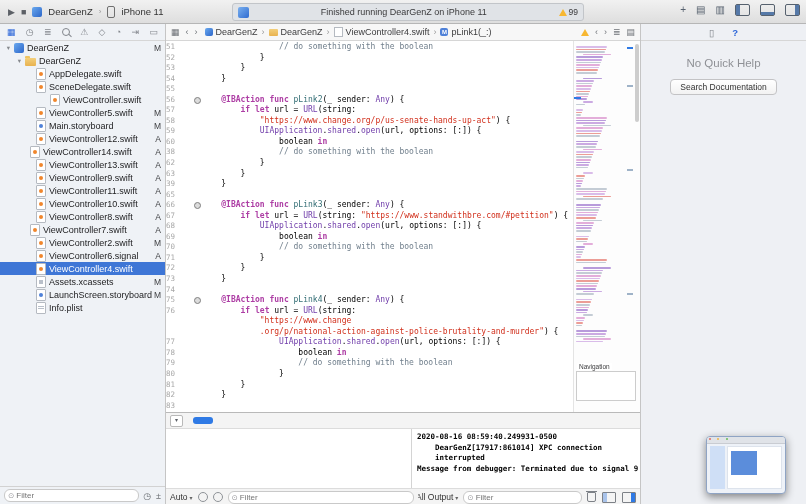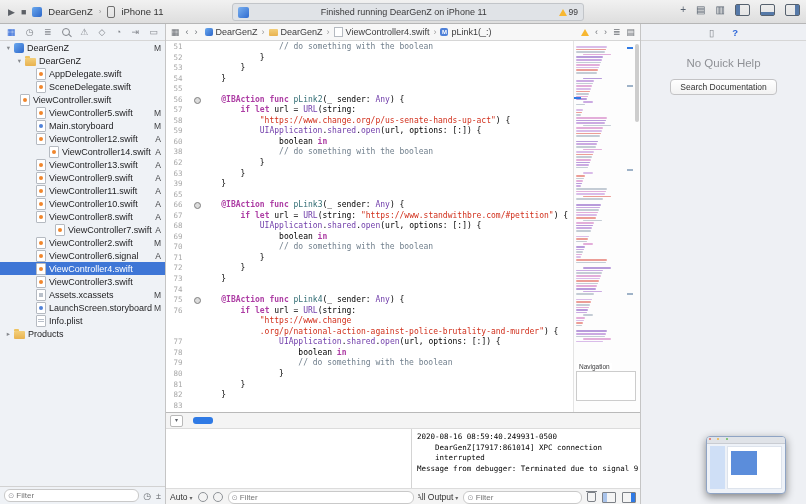--- a/index.html
+++ b/index.html
@@ -66,21 +66,21 @@
   .bic.project{width:8px;height:8px;border-radius:2px;background:linear-gradient(135deg,#6aa9ef,#2c66c9)}
   .bic.folder{width:9px;height:7px;background:linear-gradient(#f3cf7b,#e8b24f);border-radius:1px}
   .bic.file{width:7px;height:8px;background:#fff;border:1px solid #b5bac1}
   .bic.method{width:8px;height:8px;border-radius:2px;background:#4f81d8;color:#fff;font-size:6px;font-weight:bold;line-height:8px;text-align:center}
   #jb-right{display:flex;gap:6px;align-items:center;margin-left:6px}
   #jb-right .icn{color:#6e7277;font-size:9px}
   [data-name="issues-warning-icon"]{width:0;height:0;border-left:4px solid transparent;border-right:4px solid transparent;border-bottom:7px solid #f7b731}
   .codewrap{position:absolute;left:0;top:17px;right:0;bottom:0;display:flex;background:#fff}
   #code-lines{flex:1;overflow:hidden;padding-top:1px}
   .crow{display:flex;height:10.55px;line-height:10.55px;font-family:"DejaVu Sans Mono",monospace;font-size:8px}
-  .ln{width:24px;text-align:center;color:#a8a8a8;font-size:7.5px;flex:none;padding-right:2px}
+  .ln{width:24px;text-align:left;color:#a8a8a8;font-size:7.5px;flex:none;padding-right:2px}
   .well{width:10px;flex:none;position:relative}
   .well.on::before{content:"";position:absolute;left:2px;top:2px;width:5px;height:5px;border:1px solid #7f7f7f;border-radius:50%;background:#dcdcdc}
   .ctext{white-space:pre;flex:1;overflow:hidden}
   .tk-k{color:#ad3da4;font-weight:bold}
   .tk-t{color:#703daa}
   .tk-f{color:#326d74}
   .tk-s{color:#d12f1b}
   .tk-c{color:#707f8c}
   .tk-p{color:#000}
   .minimap{width:66px;flex:none;border-left:1px solid #e4e4e4;position:relative;background:#fdfdfd}
@@ -92,21 +92,21 @@
   .mm-scroll{position:absolute;right:1px;top:3px;width:4px;height:78px;border-radius:2px;background:#cdcdcd}
   .mm-mark{position:absolute;width:6px;height:2px;right:7px;background:#9fb3c8}
   
   .debug{position:absolute;left:166px;top:412px;width:474px;height:92px;background:#fff;border-top:1px solid #b9b9b9}
   .dbg-bar{position:absolute;left:0;top:0;right:0;height:15px;background:#f4f4f4;border-bottom:1px solid #dcdcdc;display:flex;align-items:center;padding:0 4px;gap:10px}
   .dbg-hide{width:11px;height:10px;border:1px solid #b9b9b9;border-radius:2px;font-size:6px;line-height:9px;text-align:center;color:#5c6066;background:#fff}
   .dbg-pill{width:20px;height:7px;border-radius:3px;background:#2f7ae5}
   .vars{position:absolute;left:0;top:16px;bottom:0;width:244px}
   .console{position:absolute;left:245px;top:16px;bottom:0;right:0;border-left:1px solid #d4d4d4}
   #console-text{position:absolute;left:0;top:0;right:0;bottom:17px;overflow:hidden;padding:3px 0 0 5px}
-  .cline{font-family:"DejaVu Sans Mono",monospace;font-size:7.5px;font-weight:normal;line-height:10.5px;white-space:pre;color:#000}
+  .cline{font-family:"DejaVu Sans Mono",monospace;font-size:7.5px;font-weight:bold;line-height:10.5px;white-space:pre;color:#000}
   .dbg-bbar{position:absolute;left:0;bottom:0;right:0;height:16px;background:#f4f4f4;border-top:1px solid #dcdcdc;display:flex;align-items:center;padding:0 4px;gap:5px}
   .scope{display:flex;align-items:center;gap:2px;font-size:8.5px;color:#333;flex:none}
   .car{font-size:6px;color:#666}
   .circ{width:8px;height:8px;border:1px solid #8f9398;border-radius:50%;flex:none}
   .ffield{flex:1;height:11px;background:#fff;border:1px solid #c9c9c9;border-radius:6px;display:flex;align-items:center;padding:0 3px;gap:2px;min-width:36px}
   .fg{color:#98989c;font-size:7.5px}
   .ffield input{border:none;outline:none;flex:1;font-size:8px;font-family:inherit;color:#333;background:transparent;min-width:8px;padding:0;width:100%}
   #console-btns{display:flex;gap:6px;align-items:center;flex:none}
   [data-name="clear-console-icon"]{width:7px;height:8px;border:1px solid #7d8187;border-radius:1px 1px 2px 2px;position:relative;display:inline-block}
   [data-name="clear-console-icon"]::before{content:"";position:absolute;left:-2px;right:-2px;top:-2px;height:1px;background:#7d8187}
@@ -192,21 +192,21 @@
           <span class="fic swift" data-name="swift-icon"></span>
           <span class="nav-label" data-name="file-name">AppDelegate.swift</span>
           <span class="nav-badge" data-name="status-badge"></span>
         </div>
         <div class="nav-row" data-name="file-tree-item" style="padding-left: 26px;">
           <span class="tri" data-name="disclosure-triangle"></span>
           <span class="fic swift" data-name="swift-icon"></span>
           <span class="nav-label" data-name="file-name">SceneDelegate.swift</span>
           <span class="nav-badge" data-name="status-badge"></span>
         </div>
-        <div class="nav-row" data-name="file-tree-item" style="padding-left: 10px;">
+        <div class="nav-row" data-name="file-tree-item" style="padding-left: 40px;">
           <span class="tri" data-name="disclosure-triangle"></span>
           <span class="fic swift" data-name="swift-icon"></span>
           <span class="nav-label" data-name="file-name">ViewController.swift</span>
           <span class="nav-badge" data-name="status-badge"></span>
         </div>
         <div class="nav-row" data-name="file-tree-item" style="padding-left: 26px;">
           <span class="tri" data-name="disclosure-triangle"></span>
           <span class="fic swift" data-name="swift-icon"></span>
           <span class="nav-label" data-name="file-name">ViewController5.swift</span>
           <span class="nav-badge" data-name="status-badge">M</span>
@@ -216,21 +216,21 @@
           <span class="fic storyboard" data-name="storyboard-icon"></span>
           <span class="nav-label" data-name="file-name">Main.storyboard</span>
           <span class="nav-badge" data-name="status-badge">M</span>
         </div>
         <div class="nav-row" data-name="file-tree-item" style="padding-left: 26px;">
           <span class="tri" data-name="disclosure-triangle"></span>
           <span class="fic swift" data-name="swift-icon"></span>
           <span class="nav-label" data-name="file-name">ViewController12.swift</span>
           <span class="nav-badge" data-name="status-badge">A</span>
         </div>
-        <div class="nav-row" data-name="file-tree-item" style="padding-left: 39px;">
+        <div class="nav-row" data-name="file-tree-item" style="padding-left: 20px;">
           <span class="tri" data-name="disclosure-triangle"></span>
           <span class="fic swift" data-name="swift-icon"></span>
           <span class="nav-label" data-name="file-name">ViewController14.swift</span>
           <span class="nav-badge" data-name="status-badge">A</span>
         </div>
         <div class="nav-row" data-name="file-tree-item" style="padding-left: 26px;">
           <span class="tri" data-name="disclosure-triangle"></span>
           <span class="fic swift" data-name="swift-icon"></span>
           <span class="nav-label" data-name="file-name">ViewController13.swift</span>
           <span class="nav-badge" data-name="status-badge">A</span>
@@ -252,21 +252,21 @@
           <span class="fic swift" data-name="swift-icon"></span>
           <span class="nav-label" data-name="file-name">ViewController10.swift</span>
           <span class="nav-badge" data-name="status-badge">A</span>
         </div>
         <div class="nav-row" data-name="file-tree-item" style="padding-left: 26px;">
           <span class="tri" data-name="disclosure-triangle"></span>
           <span class="fic swift" data-name="swift-icon"></span>
           <span class="nav-label" data-name="file-name">ViewController8.swift</span>
           <span class="nav-badge" data-name="status-badge">A</span>
         </div>
-        <div class="nav-row" data-name="file-tree-item" style="padding-left: 20px; margin-left: 25px;">
+        <div class="nav-row" data-name="file-tree-item" style="padding-left: 20px;">
           <span class="tri" data-name="disclosure-triangle"></span>
           <span class="fic swift" data-name="swift-icon"></span>
           <span class="nav-label" data-name="file-name">ViewController7.swift</span>
           <span class="nav-badge" data-name="status-badge">A</span>
         </div>
         <div class="nav-row" data-name="file-tree-item" style="padding-left: 26px;">
           <span class="tri" data-name="disclosure-triangle"></span>
           <span class="fic swift" data-name="swift-icon"></span>
           <span class="nav-label" data-name="file-name">ViewController2.swift</span>
           <span class="nav-badge" data-name="status-badge">M</span>
@@ -274,50 +274,38 @@
         <div class="nav-row" data-name="file-tree-item" style="padding-left: 26px;">
           <span class="tri" data-name="disclosure-triangle"></span>
           <span class="fic swift" data-name="swift-icon"></span>
           <span class="nav-label" data-name="file-name">ViewController6.signal</span>
           <span class="nav-badge" data-name="status-badge">A</span>
         </div>
         <div class="nav-row sel" data-name="file-tree-item" style="padding-left: 26px;">
           <span class="tri" data-name="disclosure-triangle"></span>
           <span class="fic swift" data-name="swift-icon"></span>
           <span class="nav-label" data-name="file-name">ViewController4.swift</span>
-          <span class="nav-badge" data-name="status-badge"></span>
-        </div>
-        <div class="nav-row" data-name="file-tree-item" style="padding-left: 26px;">
-          <span class="tri" data-name="disclosure-triangle"></span>
-          <span class="fic swift" data-name="swift-icon"></span>
-          <span class="nav-label" data-name="file-name">ViewController3.swift</span>
           <span class="nav-badge" data-name="status-badge"></span>
         </div>
         <div class="nav-row" data-name="file-tree-item" style="padding-left: 26px;">
           <span class="tri" data-name="disclosure-triangle"></span>
           <span class="fic assets" data-name="assets-icon"></span>
           <span class="nav-label" data-name="file-name">Assets.xcassets</span>
           <span class="nav-badge" data-name="status-badge">M</span>
         </div>
         <div class="nav-row" data-name="file-tree-item" style="padding-left: 26px;">
           <span class="tri" data-name="disclosure-triangle"></span>
           <span class="fic storyboard" data-name="storyboard-icon"></span>
           <span class="nav-label" data-name="file-name">LaunchScreen.storyboard</span>
           <span class="nav-badge" data-name="status-badge">M</span>
         </div>
         <div class="nav-row" data-name="file-tree-item" style="padding-left: 26px;">
           <span class="tri" data-name="disclosure-triangle"></span>
           <span class="fic plist" data-name="plist-icon"></span>
           <span class="nav-label" data-name="file-name">Info.plist</span>
-          <span class="nav-badge" data-name="status-badge"></span>
-        </div>
-        <div class="nav-row" data-name="file-tree-item" style="padding-left: 4px;">
-          <span class="tri" data-name="disclosure-triangle">▸</span>
-          <span class="fic folder" data-name="folder-icon"></span>
-          <span class="nav-label" data-name="file-name">Products</span>
           <span class="nav-badge" data-name="status-badge"></span>
         </div>
       </div>
     <div class="nav-filter" data-name="navigator-filter-bar">
       <div class="ffield" data-name="navigator-filter-field">
         <span class="fg" data-name="filter-icon">⊙</span>
         <input data-name="filter-input" placeholder="Filter" style="">
       </div>
       <div id="nav-bottom-icons" data-name="navigator-bottom-icons">
           <span class="icn" data-name="recent-files-icon">◷</span>

